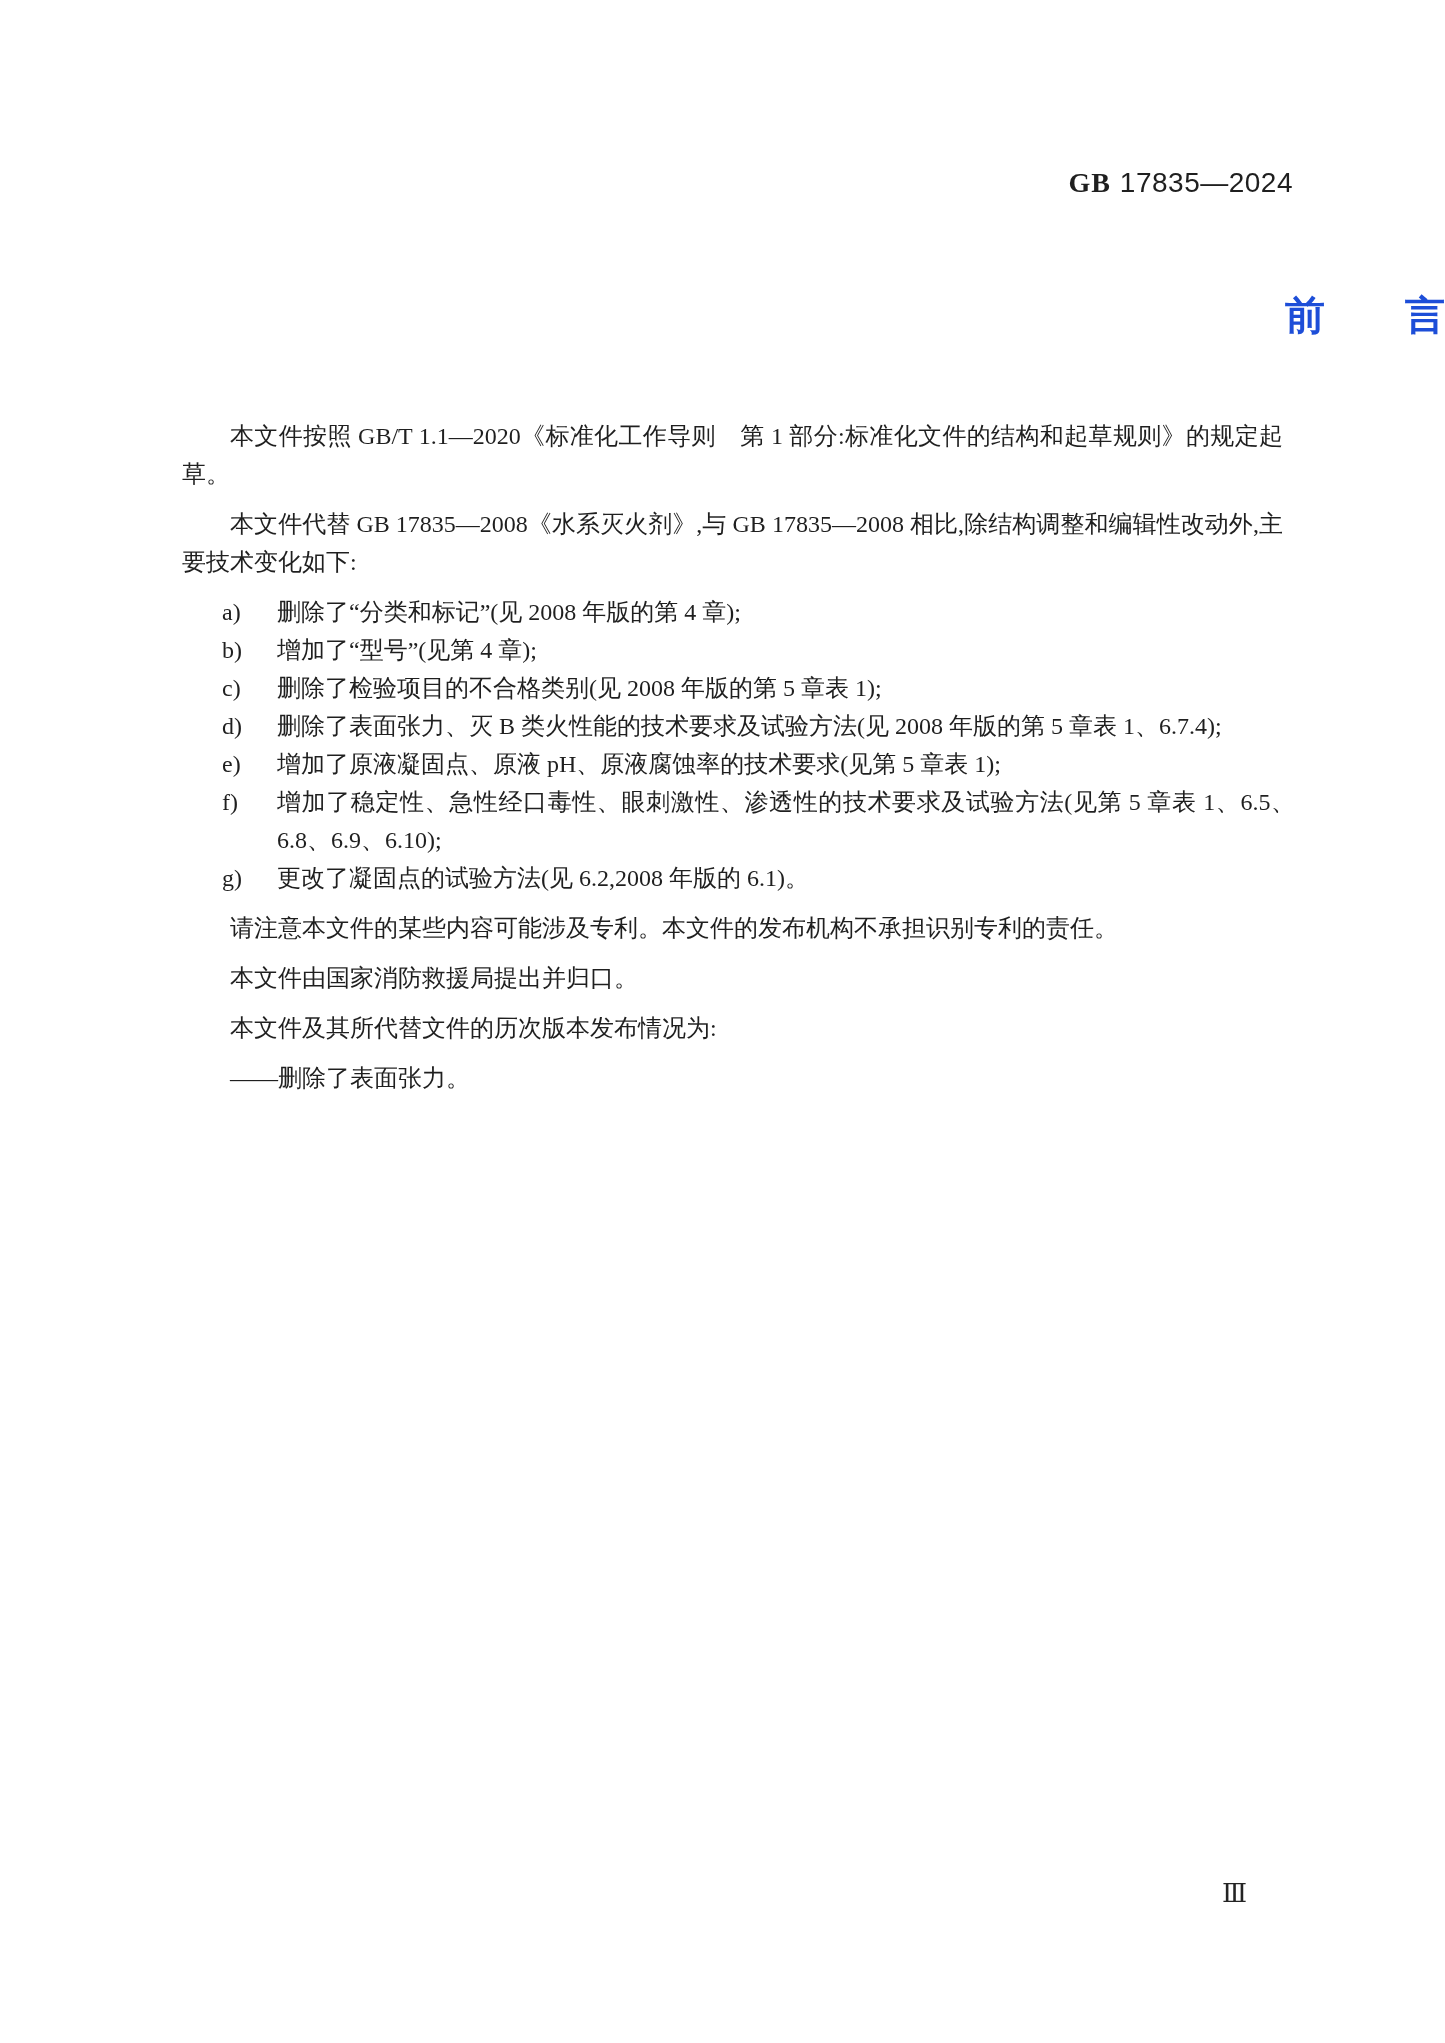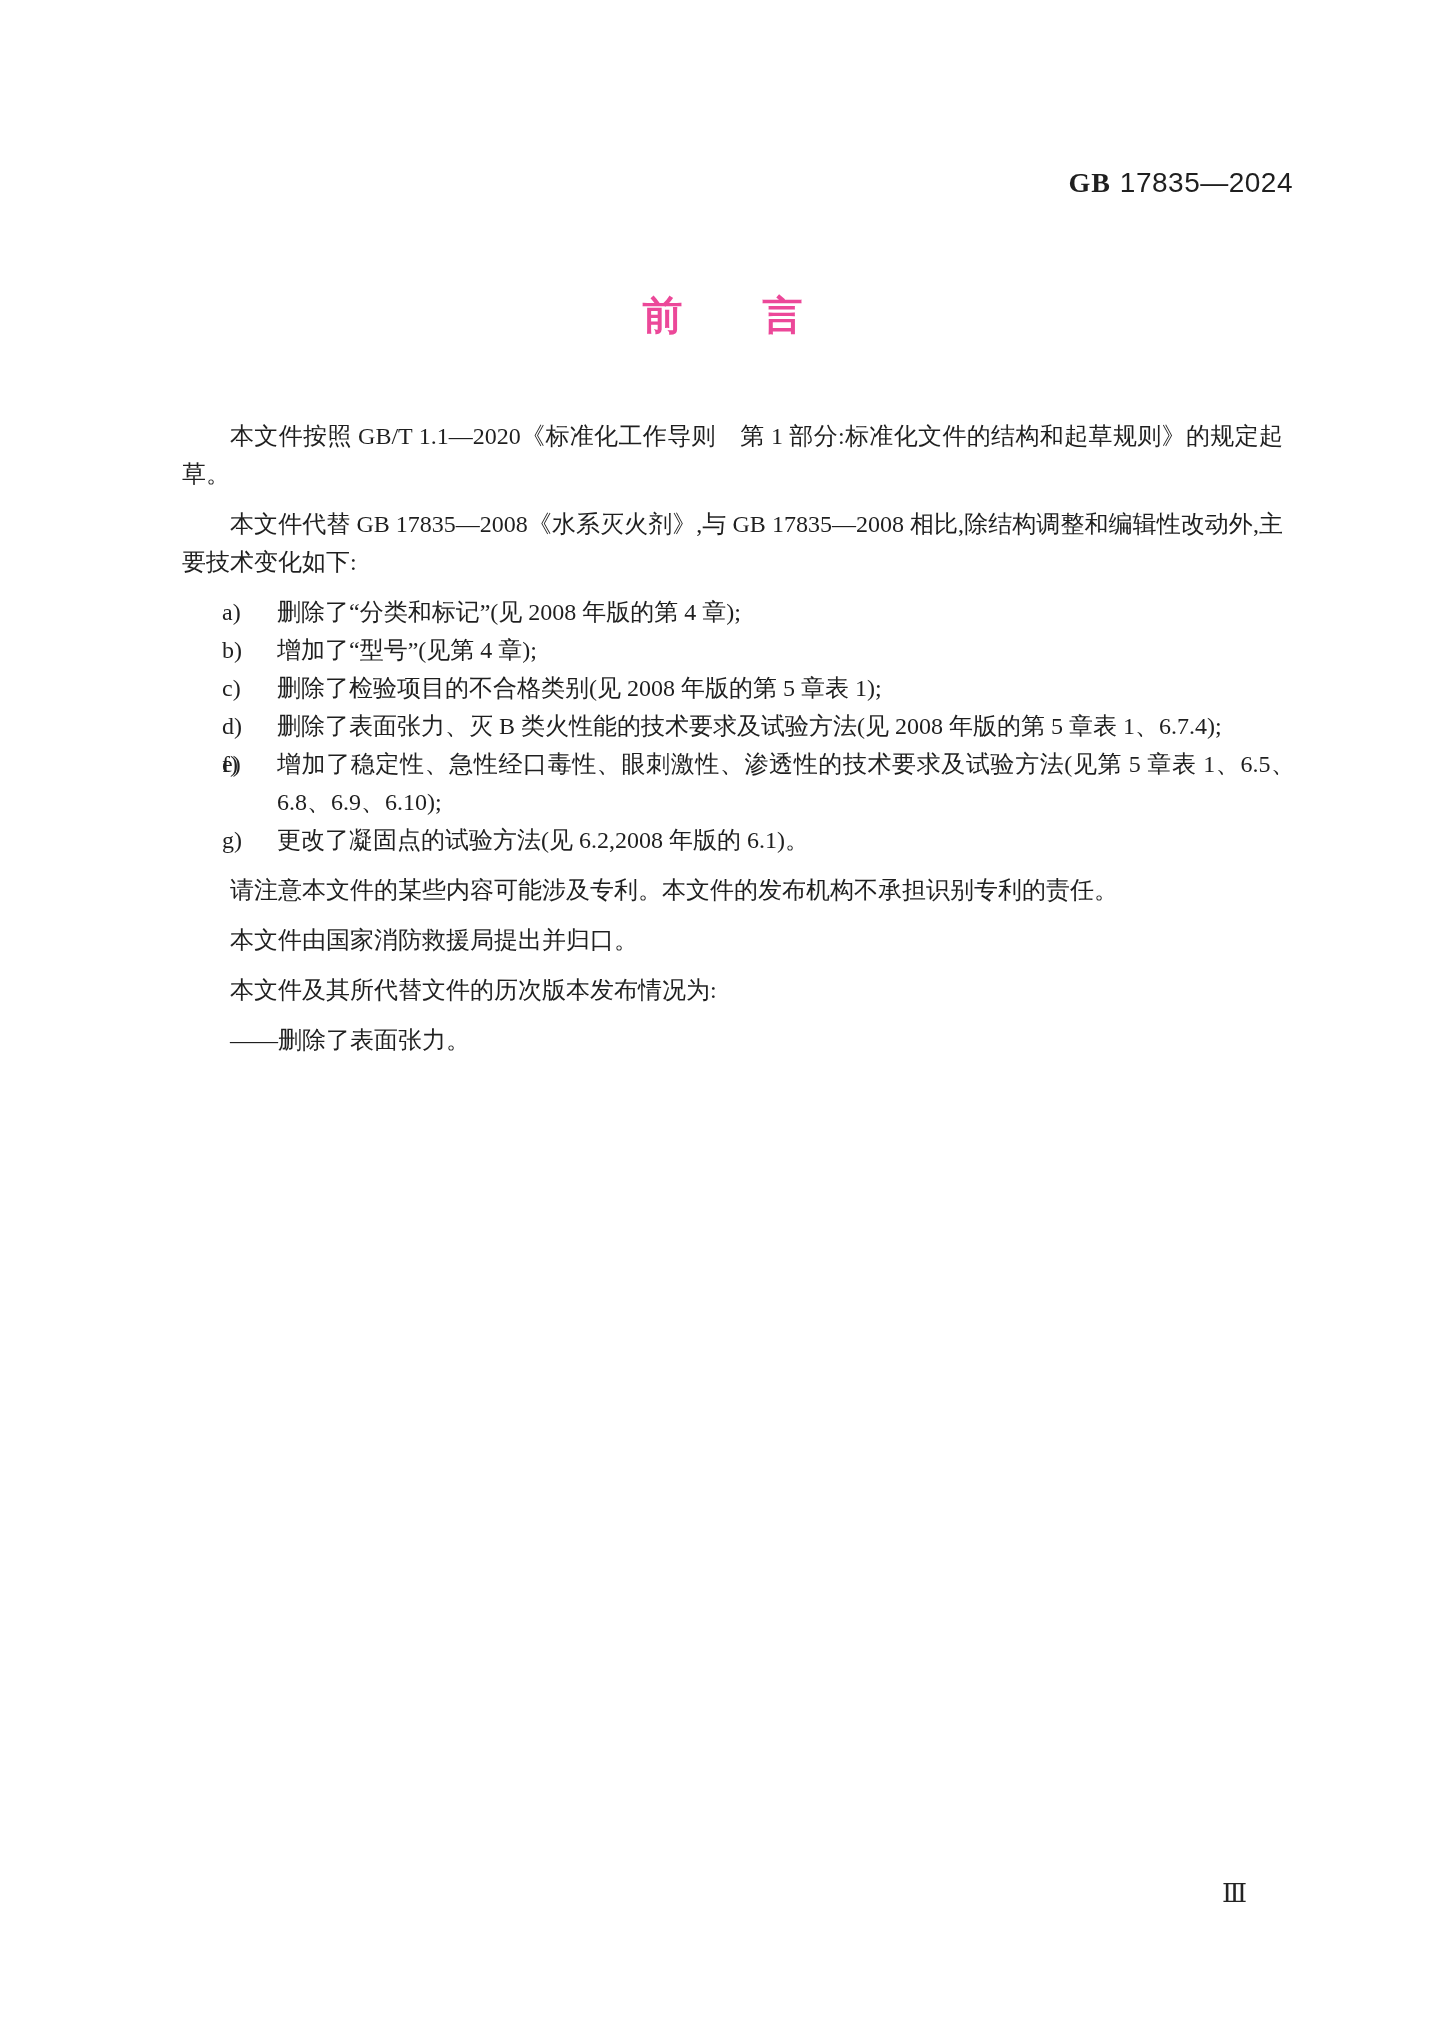--- a/index.html
+++ b/index.html
@@ -36,26 +36,26 @@
     font-weight: 400;
     margin-left: 9px;
     letter-spacing: 0.5px;
   }
   .doc-title {
     position: absolute;
     top: 292px;
     left: 0;
     width: 100%;
     margin: 0;
-    text-align: center;
+    text-align: right;
     font-family: "Liberation Sans", "DejaVu Sans", sans-serif;
     font-weight: 700;
     font-size: 40px;
     line-height: 46px;
-    color: #ec4899;
+    color: #1d4ed8;
   }
   .doc-body {
     position: absolute;
     top: 405px;
     left: 170px;
     width: 1125px;
     font-size: 24px;
     line-height: 38px;
     text-align: justify;
   }
@@ -116,20 +116,21 @@
       <li class="change">
         <span class="change-label">c)</span>
         <span class="change-text">删除了检验项目的不合格类别(见 2008 年版的第 5 章表 1);</span>
       </li>
       <li class="change">
         <span class="change-label">d)</span>
         <span class="change-text">删除了表面张力、灭 B 类火性能的技术要求及试验方法(见 2008 年版的第 5 章表 1、6.7.4);</span>
       </li>
       <li class="change">
         <span class="change-label">e)</span>
+        <span class="change-text">增加了原液凝固点、原液 pH、原液腐蚀率的技术要求(见第 5 章表 1);</span>
       </li>
       <li class="change">
         <span class="change-label">f)</span>
         <span class="change-text">增加了稳定性、急性经口毒性、眼刺激性、渗透性的技术要求及试验方法(见第 5 章表 1、6.5、6.8、6.9、6.10);</span>
       </li>
       <li class="change">
         <span class="change-label">g)</span>
         <span class="change-text">更改了凝固点的试验方法(见 6.2,2008 年版的 6.1)。</span>
       </li>
     </ol>

